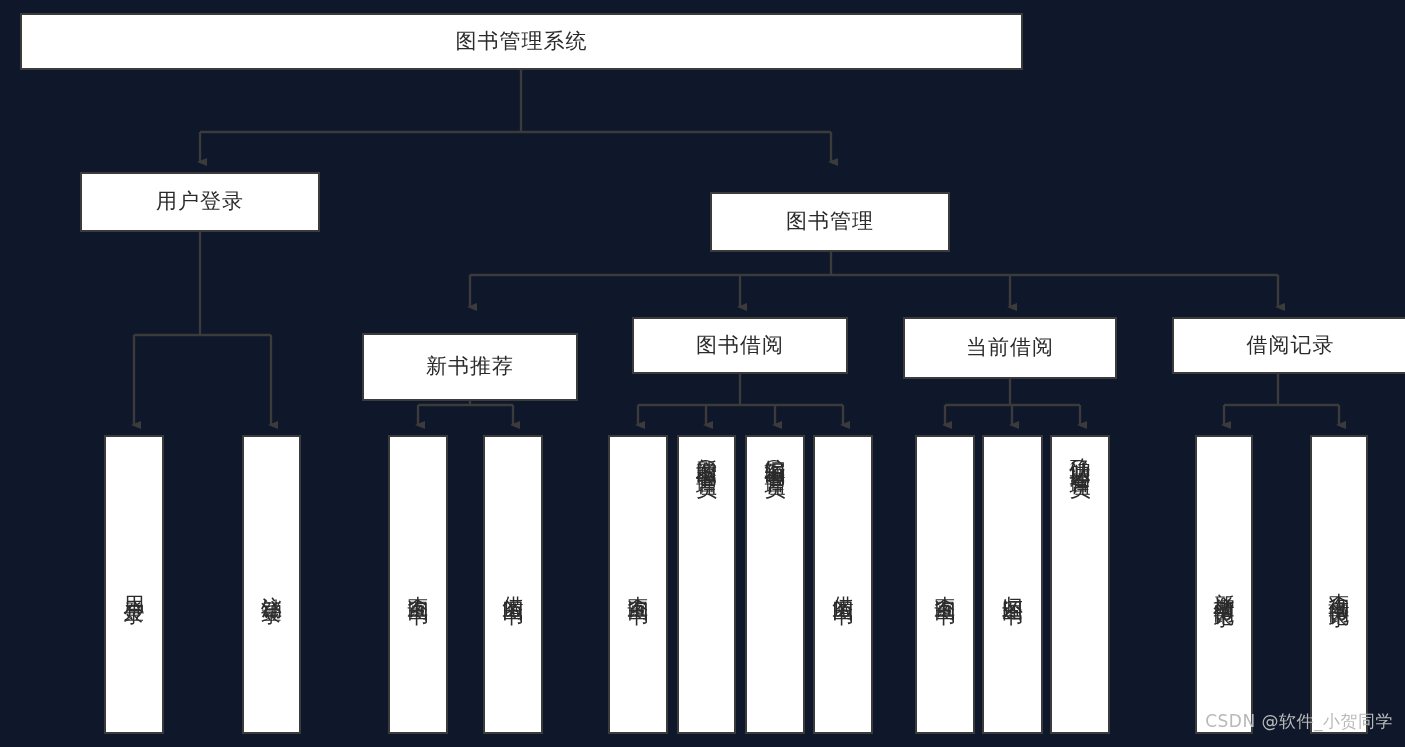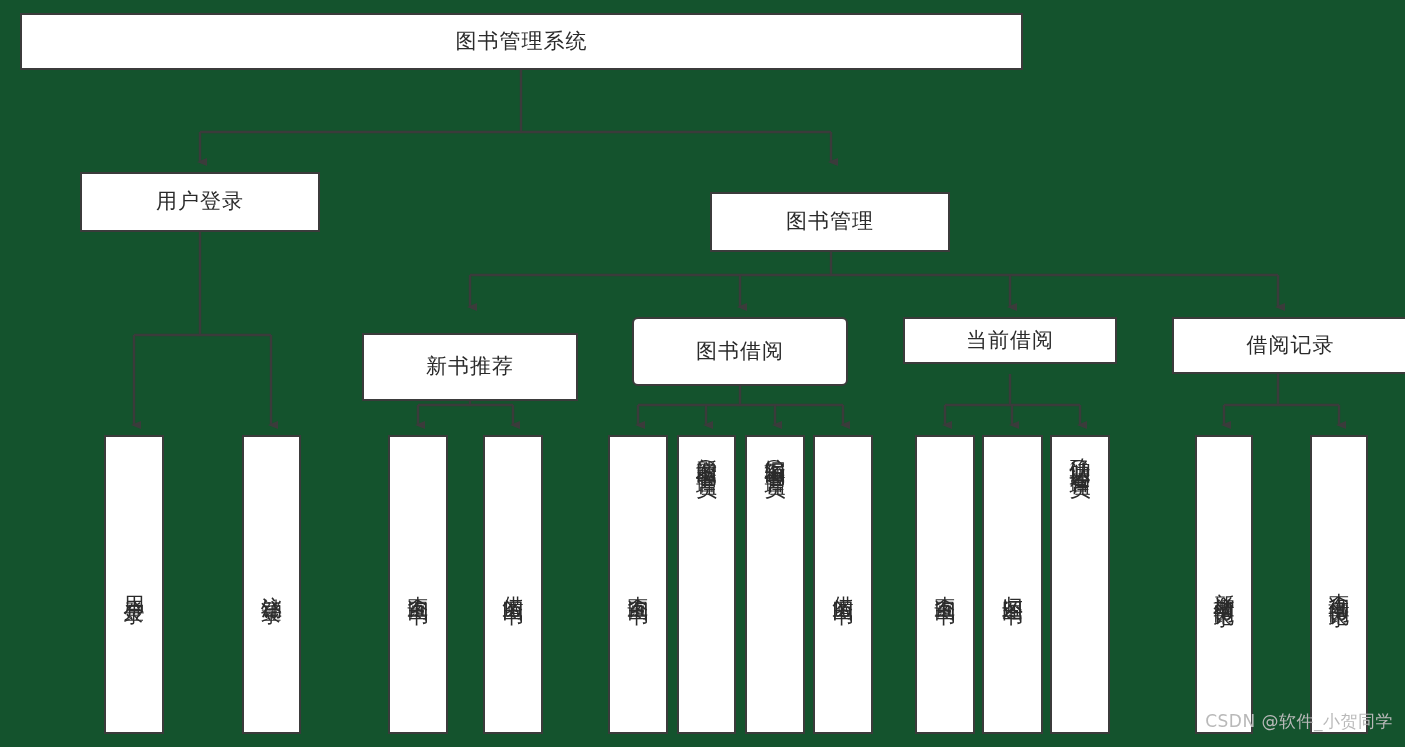--- a/index.html
+++ b/index.html
@@ -10,21 +10,21 @@
   body {
     width: 1405px;
     height: 747px;
     font-family: "DejaVu Sans", "Liberation Sans", sans-serif;
     overflow: hidden;
   }
   #diagram-root {
     position: relative;
     width: 1405px;
     height: 747px;
-    background: #14532d;
+    background: #0f172a;
   }
   svg.tree-canvas {
     position: absolute;
     left: 0;
     top: 0;
     width: 1405px;
     height: 747px;
     display: block;
   }
   .node-box {
@@ -145,24 +145,24 @@
   <div class="node-box" style="left:80px; top:172px; width:240px; height:60px;">
     <span class="node-label">用户登录</span>
   </div>
   <div class="node-box" style="left:710px; top:172px; width:240px; height:60px;margin-top:20px;">
     <span class="node-label">图书管理</span>
   </div>
 
   <div class="node-box" style="left:362px; top:333px; width:216px; height:68px;">
     <span class="node-label">新书推荐</span>
   </div>
-  <div class="node-box" style="left:632px; top:317px; width:216px; height:69px;border-radius:6px;">
+  <div class="node-box" style="left:632px; top:317px; width:216px; height:57px;">
     <span class="node-label">图书借阅</span>
   </div>
-  <div class="node-box" style="left:903px; top:317px; width:214px; height:47px;text-align:right;">
+  <div class="node-box" style="left:903px; top:317px; width:214px; height:62px;text-align:right;">
     <span class="node-label">当前借阅</span>
   </div>
   <div class="node-box" style="left:1172px; top:317px; width:237px; height:57px;align-items:center;">
     <span class="node-label">借阅记录</span>
   </div>
 
   <div class="node-box leaf-box leaf-centered" style="left:104px; top:435px; width:60px; height:299px;">
     <span class="node-label">用户登录</span>
   </div>
   <div class="node-box leaf-box leaf-centered" style="left:242px; top:435px; width:59px; height:299px;">

